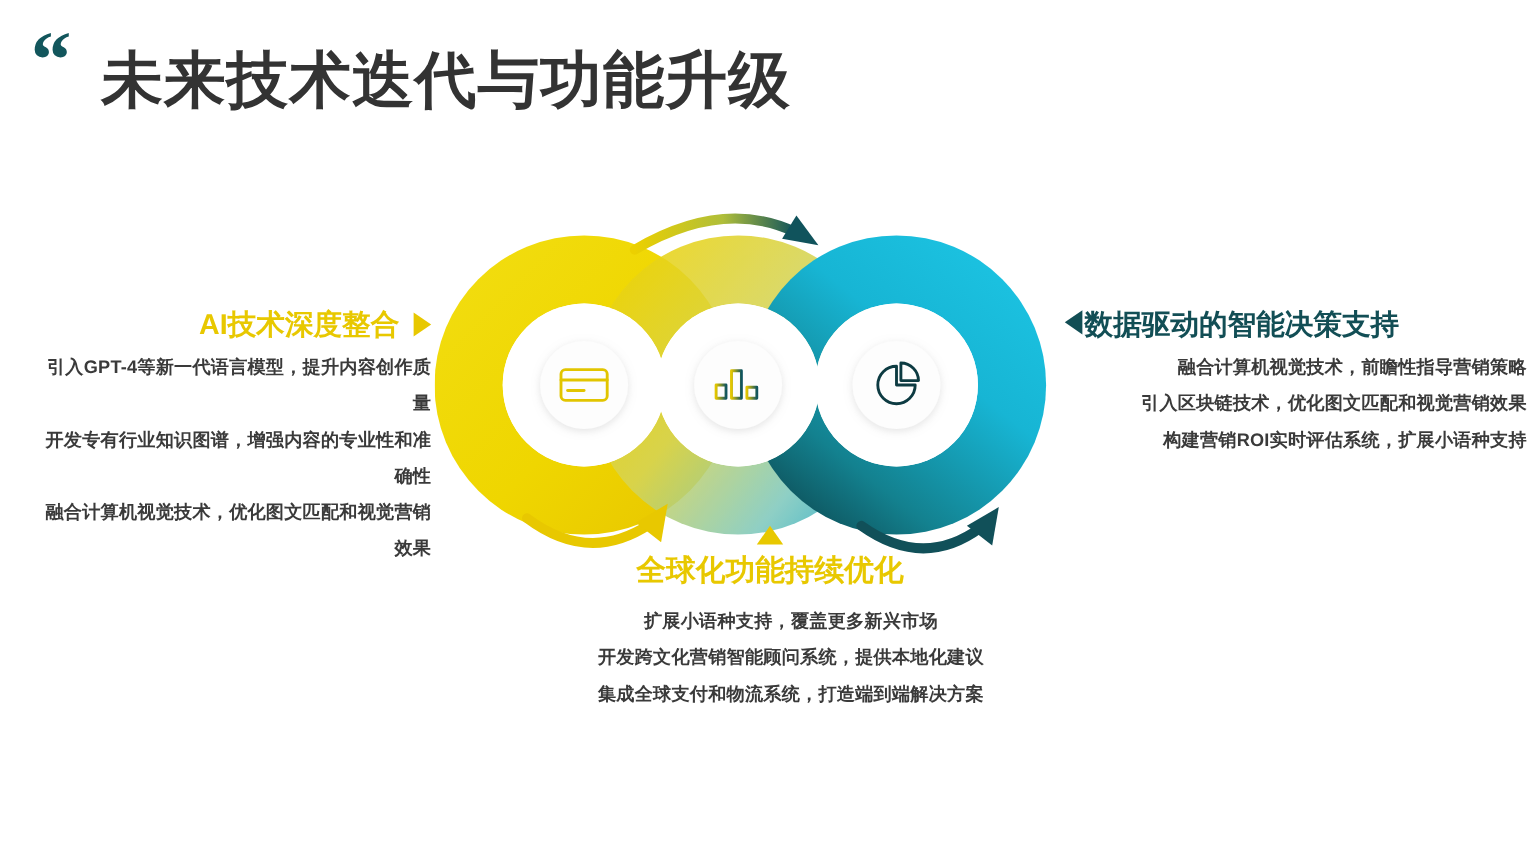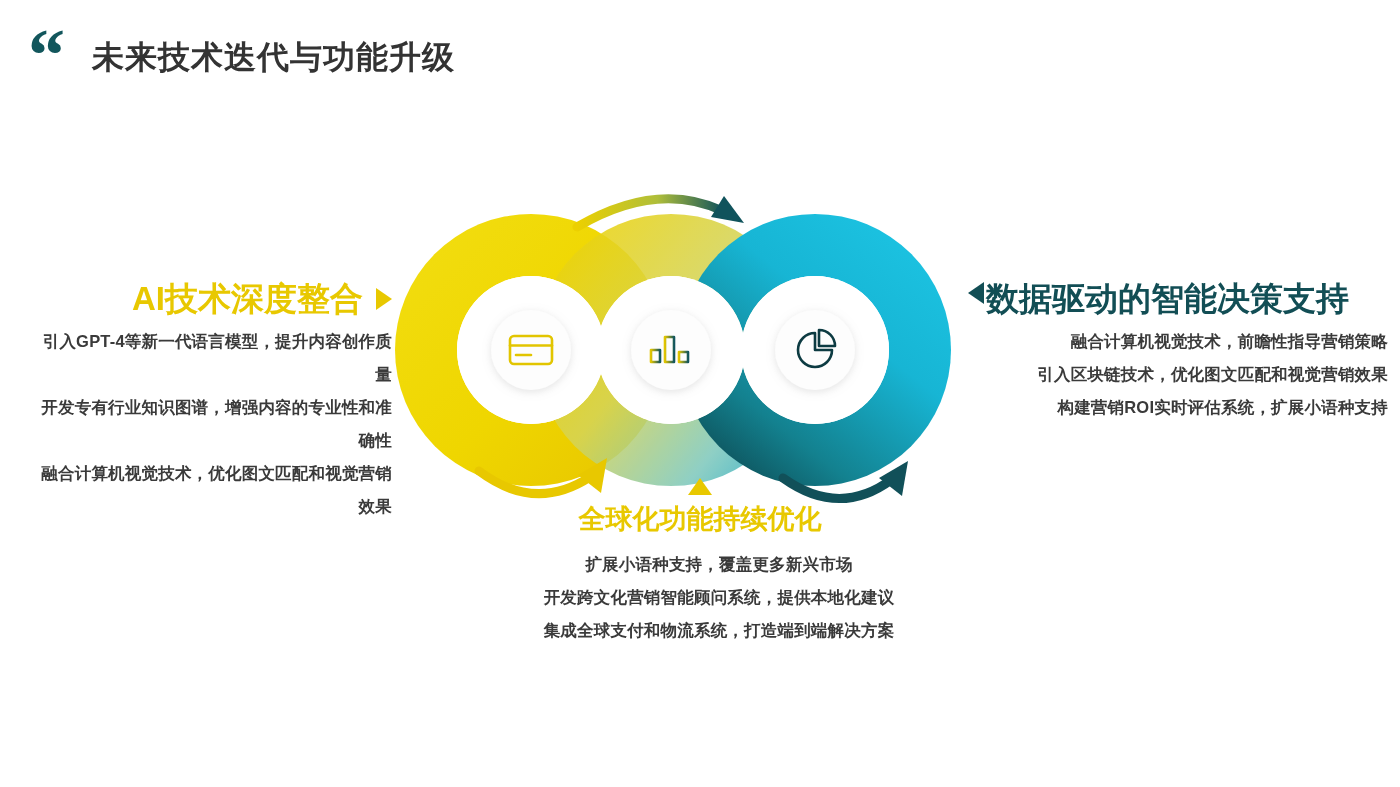--- a/index.html
+++ b/index.html
@@ -33,40 +33,40 @@
     font-weight: 700;
     color: #12565c;
     font-family: "Liberation Serif", "DejaVu Serif", serif;
     letter-spacing: -3px;
     user-select: none;
   }
   #page-title {
     position: absolute;
     left: 92px;
     top: 36px;
-    font-size: 32px;
+    font-size: 56px;
     font-weight: 700;
     color: #333333;
     letter-spacing: 1px;
     white-space: nowrap;
   }
 
   
   #graphic {
     position: absolute;
     left: 395px;
     top: 175px;
     width: 610px;
     height: 350px;
   }
   #graphic svg { display: block; }
 
   
   .section-heading {
-    font-size: 33px;
+    font-size: 26px;
     font-weight: 700;
     white-space: nowrap;
     line-height: 1;
   }
   .section-body {
     font-size: 16.5px;
     font-weight: 700;
     line-height: 2.0;
     color: #3a3a3a;
     letter-spacing: 0.2px;

